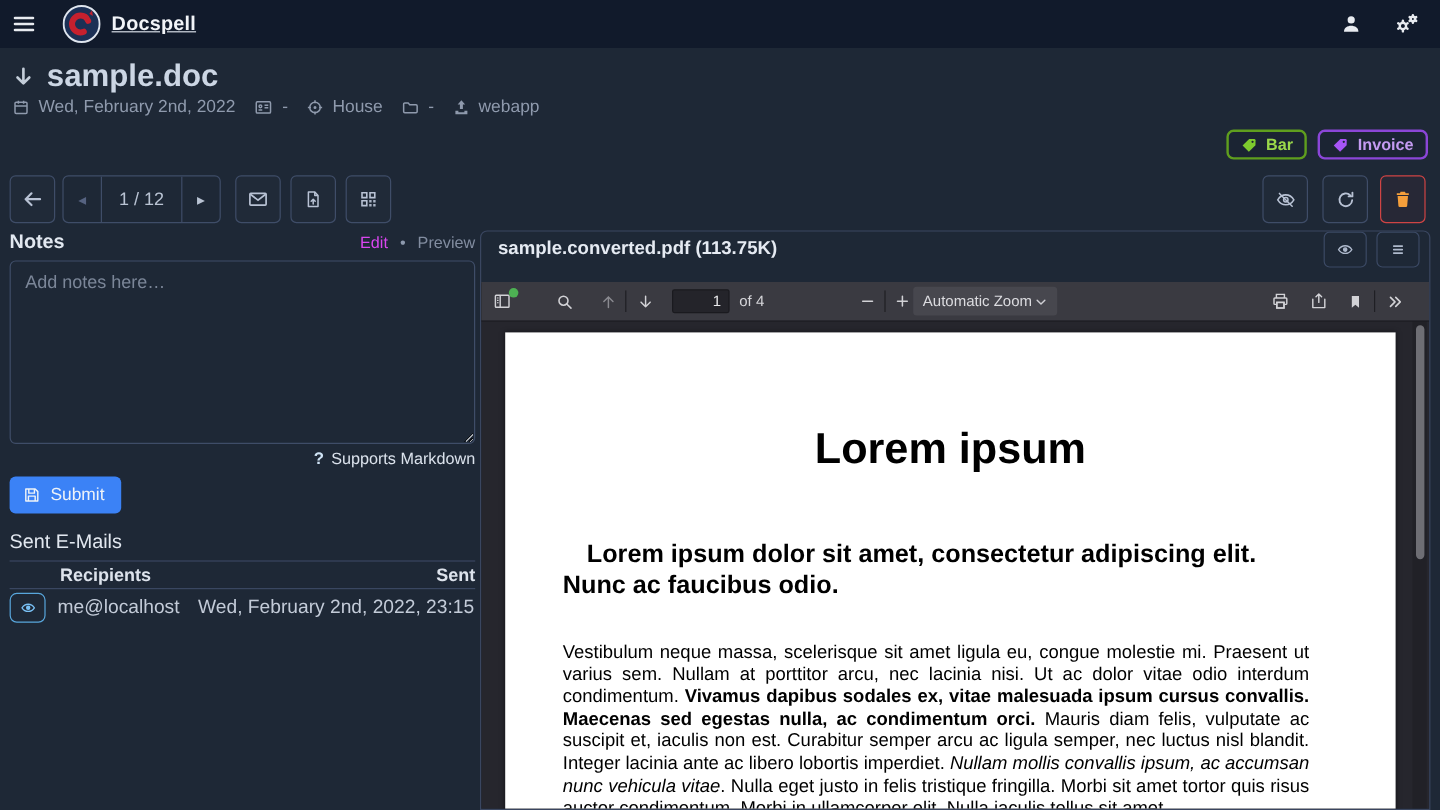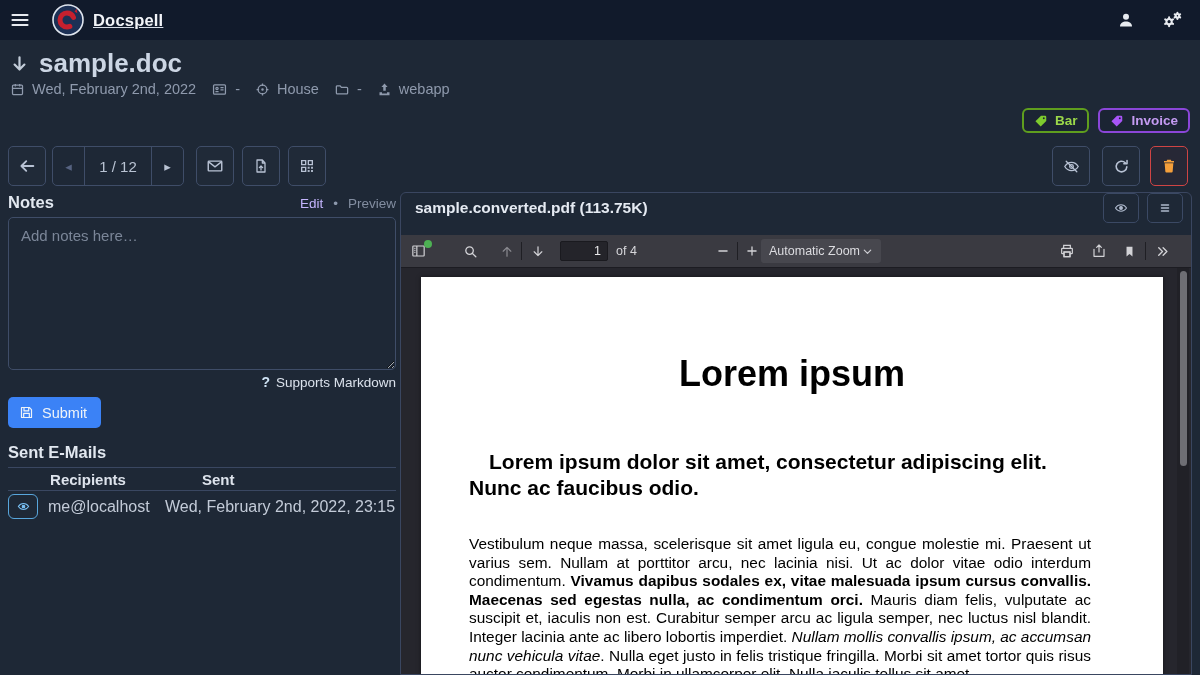--- a/index.html
+++ b/index.html
@@ -46,41 +46,41 @@
   .pager > div { display:flex; align-items:center; justify-content:center; }
   .pager-prev { width:32px; color:#566381; border-right:1px solid #3f4d68; cursor:pointer; font-size:13px; }
   .pager-label { width:66px; color:#b9c3d3; font-size:15px; }
   .pager-next { width:32px; color:#b9c3d3; border-left:1px solid #3f4d68; cursor:pointer; font-size:13px; }
   .tbtn-danger { border-color:#cf4444; color:#f59f3b; background:rgba(207,68,68,0.05); }
 
   
   .notes-head { position:absolute; left:8px; top:193px; width:388px; display:flex; align-items:baseline; }
   .notes-title { font-size:16.5px; font-weight:bold; color:#e2e8f0; }
   .notes-links { margin-left:auto; display:flex; gap:10px; font-size:13.5px; align-items:baseline; }
-  .link-edit { color:#c4b5fd; cursor:pointer; }
+  .link-edit { color:#d946ef; cursor:pointer; }
   .link-dot { color:#8d99ad; }
   .link-preview { color:#828da0; cursor:pointer; }
   .notes-area { position:absolute; left:8px; top:217px; width:388px; height:153px; background:transparent;
                 border:1px solid #3f4d68; border-radius:5px; resize:vertical; padding:9px 12px;
                 font-family:"Liberation Sans", sans-serif; font-size:15px; color:#cbd3df; }
   .notes-area::placeholder { color:#7b8698; }
   .md-hint { position:absolute; left:8px; top:374px; width:388px; text-align:right; font-size:13.5px;
              color:#dbe2ec; display:flex; justify-content:flex-end; align-items:center; gap:6px; }
   .md-q { color:#cfe3f5; font-weight:bold; font-size:14px; cursor:pointer; }
   .submit-btn { position:absolute; left:8px; top:397px; height:31px; padding:0 14px 0 11px; background:#3b82f6;
                 border:none; border-radius:5px; color:#eef3f8; font-size:14.5px; font-family:"Liberation Sans",sans-serif;
                 display:flex; align-items:center; gap:8px; cursor:pointer; }
 
   
-  .sent-head { position:absolute; left:8px; top:443px; font-size:16.5px; font-weight:bold; color:#e2e8f0; }
+  .sent-head { position:absolute; left:8px; top:443px; font-size:16.5px; font-weight:normal; color:#e2e8f0; }
   .mail-table-head { position:absolute; left:8px; top:467px; width:388px; height:24px; display:flex;
                      border-top:1px solid #3a4761; border-bottom:1px solid #3a4761; align-items:center;
                      font-size:15px; font-weight:bold; color:#dde3ec;gap:34px; }
   .mth-recipients { width:160px; text-align:center; }
-  .mth-sent { flex:1; text-align:left; }
+  .mth-sent { flex:1; text-align:right; }
   .mail-row { position:absolute; left:8px; top:494px; width:388px; display:flex; align-items:center;
               font-size:16px; color:#c3cbd8; }
   .mail-eye-btn { width:30px; height:25px; border:1px solid #58a6dc; border-radius:6px; background:transparent;
                   color:#79c0f5; display:flex; align-items:center; justify-content:center; cursor:pointer; }
   .mail-rcpt { margin-left:10px; width:117px; }
   .mail-sent { }
 
   
   .attach-panel { position:absolute; left:400px; top:192px; width:792px; height:483px;
                   border:1px solid #3a4660; border-radius:6px 6px 0 0; overflow:hidden;

